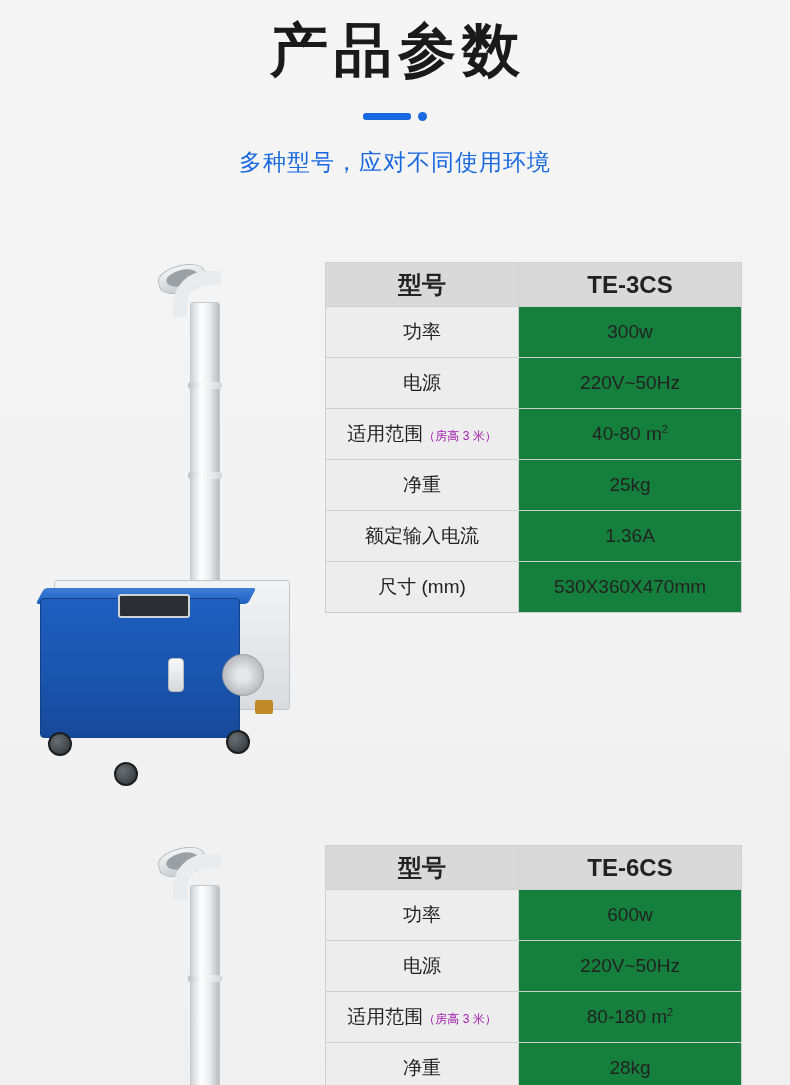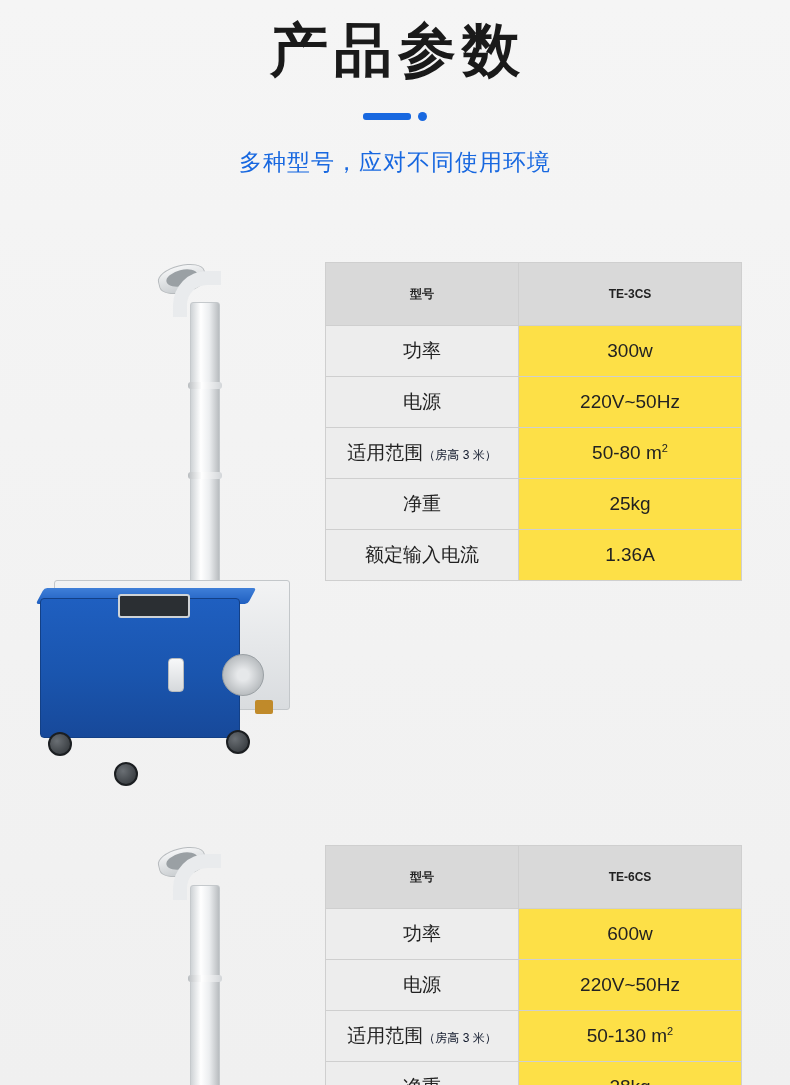--- a/index.html
+++ b/index.html
@@ -81,32 +81,32 @@
     font-size: 19px;
     color: #222;
     vertical-align: middle;
     padding: 2px 4px;
   }
   .spec-table td.label {
     width: 193px;
     background: #ededed;
   }
   .spec-table td.value {
-    background: #fde047;
+    background: #15803d;
   }
   .spec-table tr.head td.label,
   .spec-table tr.head td.value {
     background: #d9d9d9;
     font-weight: bold;
-    height: 63px;
-    font-size: 12px;
+    height: 44px;
+    font-size: 24px;
   }
   .sub-note {
     font-size: 12px;
-    color: #0f172a;
+    color: #a21caf;
     letter-spacing: 0;
   }
   sup { font-size: 11px; vertical-align: super; }
 
   
   .machine {
     position: absolute;
     left: 40px;
     width: 270px;
     height: 520px;
@@ -292,31 +292,35 @@
       </tr>
       <tr>
         <td class="label">电源</td>
         <td class="value">220V~50Hz</td>
       </tr>
       <tr>
         <td class="label">
           <span>适用范围</span><span class="sub-note">（房高 3 米）</span>
         </td>
         <td class="value">
-          <span>50-80</span>
+          <span>40-80</span>
           <span>m</span><sup>2</sup>
         </td>
       </tr>
       <tr>
         <td class="label">净重</td>
         <td class="value">25kg</td>
       </tr>
       <tr>
         <td class="label">额定输入电流</td>
         <td class="value">1.36A</td>
+      </tr>
+      <tr>
+        <td class="label">尺寸 (mm)</td>
+        <td class="value">530X360X470mm</td>
       </tr>
     </tbody>
       </table>
   </div>
 
   <div class="block block-2">
 
     <div class="machine m2">
       <div class="nozzle"></div>
       <div class="nozzle-inner"></div>
@@ -337,21 +341,21 @@
       </tr>
       <tr>
         <td class="label">电源</td>
         <td class="value">220V~50Hz</td>
       </tr>
       <tr>
         <td class="label">
           <span>适用范围</span><span class="sub-note">（房高 3 米）</span>
         </td>
         <td class="value">
-          <span>50-130</span>
+          <span>80-180</span>
           <span>m</span><sup>2</sup>
         </td>
       </tr>
       <tr>
         <td class="label">净重</td>
         <td class="value">28kg</td>
       </tr>
     </tbody>
       </table>
   </div>

